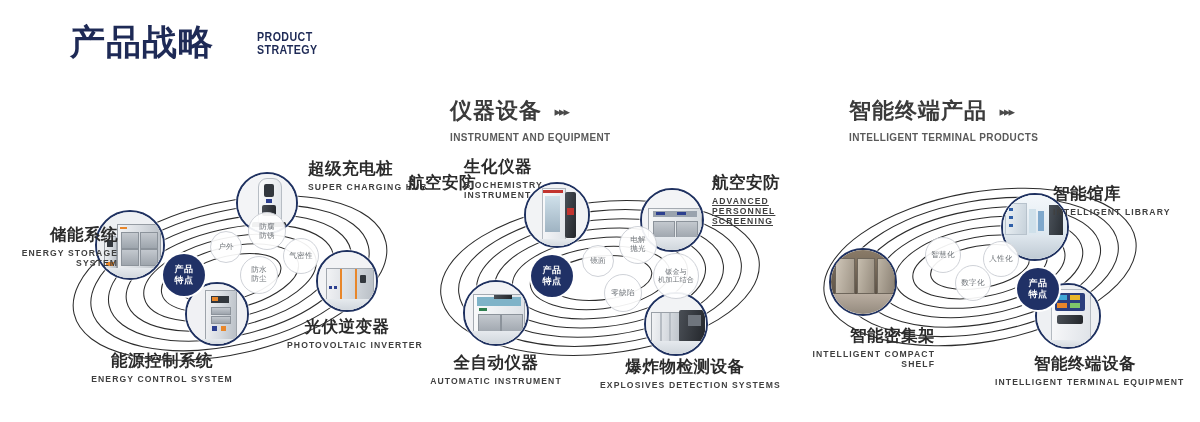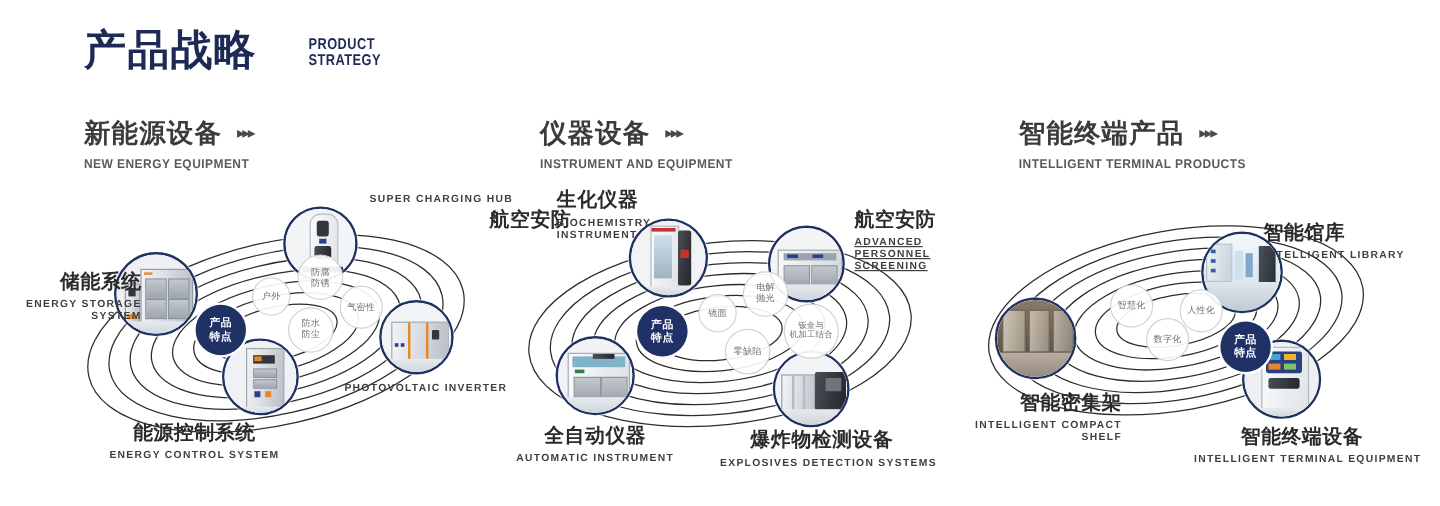--- a/index.html
+++ b/index.html
@@ -100,27 +100,20 @@
 <div class="stage">
 
   <div id="header">
     <div class="h-cn">产品战略</div>
     <div class="h-en">
       <div>PRODUCT</div>
       <div>STRATEGY</div>
     </div>
   </div>
 
-  <div class="sec" style="left:70px;top:96px;">
-    <div>
-      <span class="cn">新能源设备</span>
-      <span class="arrows">▸▸▸</span>
-    </div>
-    <div class="en">NEW ENERGY EQUIPMENT</div>
-  </div>
 
   <div class="sec" style="left:450px;top:96px;">
     <div>
       <span class="cn">仪器设备</span>
       <span class="arrows">▸▸▸</span>
     </div>
     <div class="en">INSTRUMENT AND EQUIPMENT</div>
   </div>
 
   <div class="sec" style="left:833px;top:96px;margin-left:16px;">
@@ -170,36 +163,38 @@
       <div class="ph" style="background:#f3f4f6;">
         <div class="wht" style="left:20px;top:4px;width:22px;height:44px;border-radius:9px 9px 2px 2px;border:1px solid #b7bdc4;"></div>
         <div class="pnl" style="left:26px;top:10px;width:10px;height:13px;border-radius:2px;"></div>
         <div class="scr" style="left:28px;top:25px;width:6px;height:4px;"></div>
         <div class="dark" style="left:24px;top:31px;width:14px;height:11px;border-radius:2px;"></div>
         <div class="dark" style="left:14px;top:48px;width:34px;height:7px;border-radius:2px;"></div>
         <div class="floor" style="left:0;top:53px;width:62px;height:9px;"></div>
       </div>
     </div>
     <div class="nlabel" style="left:268px;top:8px;">
+      <div class="cn">超级充电桩</div>
       <div class="en">SUPER CHARGING HUB</div>
     </div>
 
     <div class="node" style="left:276px;top:100px;width:62px;height:62px;">
       <div class="ph" style="background:#f2f3f5;">
         <div class="cab" style="left:8px;top:16px;width:46px;height:32px;border:1px solid #a2a8af;">
           <div class="strip" style="left:13px;top:0;width:1.5px;height:32px;"></div>
           <div class="strip" style="left:28px;top:0;width:1.5px;height:32px;"></div>
           <div class="pnl" style="left:33px;top:6px;width:6px;height:8px;border-radius:1px;"></div>
           <div class="scr" style="left:2px;top:17px;width:3px;height:3px;"></div>
           <div class="scr" style="left:7px;top:17px;width:3px;height:3px;"></div>
         </div>
         <div class="floor" style="left:0;top:47px;width:62px;height:15px;"></div>
       </div>
     </div>
     <div class="nlabel c" style="left:247px;top:166px;width:120px;">
+      <div class="cn">光伏逆变器</div>
       <div class="en">PHOTOVOLTAIC INVERTER</div>
     </div>
 
     <div class="node" style="left:145px;top:132px;width:64px;height:64px;">
       <div class="ph" style="background:#f0f1f4;">
         <div class="cab" style="left:18px;top:6px;width:30px;height:50px;border:1px solid #9ea4ab;">
           <div class="pnl" style="left:5px;top:5px;width:18px;height:7px;"></div>
           <div class="strip" style="left:6px;top:6px;width:6px;height:4px;"></div>
           <div class="door" style="left:5px;top:16px;width:18px;height:6px;"></div>
           <div class="door" style="left:5px;top:25px;width:18px;height:6px;"></div>

